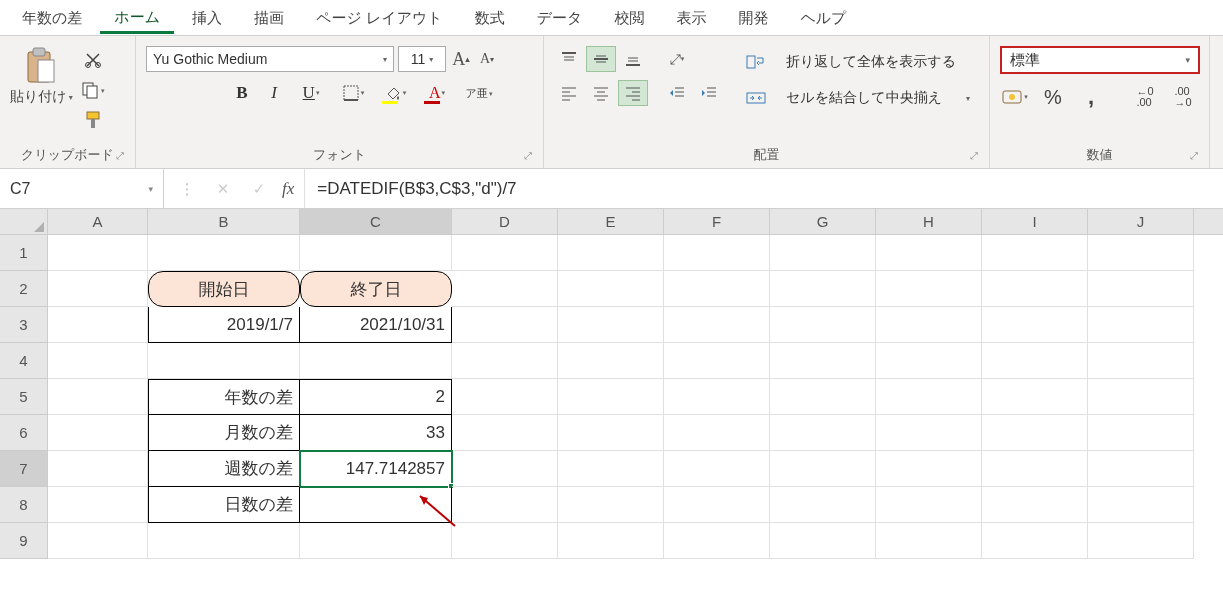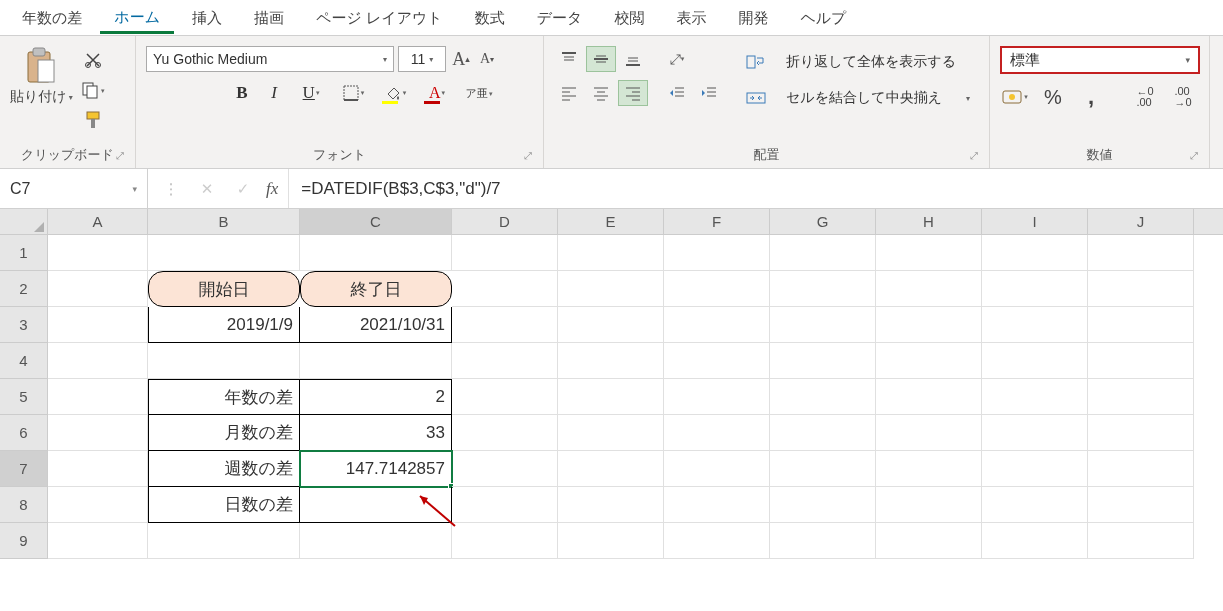--- a/index.html
+++ b/index.html
@@ -1,21 +1,21 @@
 <!DOCTYPE html>
 <html><head>
 <meta charset="utf-8">
 <style>
   * { box-sizing: border-box; margin: 0; padding: 0; }
   body { font-family: "Yu Gothic", "Meiryo", sans-serif; font-size: 14px; background: #fff; color: #333; width: 1223px; }
   
   
   .ribbon-tabs { display: flex; align-items: center; height: 36px; background: #fff; padding: 0 8px; border-bottom: 1px solid #d0d0d0; gap: 4px; }
   .ribbon-tab { padding: 6px 14px 4px; cursor: pointer; color: #444; font-size: 15px; }
-  .ribbon-tab.active { color: #0369a1; border-bottom: 3px solid #0a7a3d; font-weight: 500; }
+  .ribbon-tab.active { color: #14532d; border-bottom: 3px solid #0a7a3d; font-weight: 500; }
   
   
   .ribbon { display: flex; background: #f3f2f1; height: 133px; border-bottom: 1px solid #d0d0d0; }
   .group { display: flex; flex-direction: column; border-right: 1px solid #d8d6d4; padding: 4px 6px 2px; position: relative; }
   .group-body { flex: 1; display: flex; align-items: flex-start; }
   .group-label { text-align: center; font-size: 13px; color: #555; padding: 2px 0; height: 22px; display: flex; align-items: center; justify-content: center; position: relative; }
   .group-label .launcher { position: absolute; right: 2px; bottom: 2px; width: 14px; height: 14px; font-size: 10px; color: #888; cursor: pointer; }
   
   
   .clipboard-big { display: flex; flex-direction: column; align-items: center; padding: 6px 4px 0; cursor: pointer; }
@@ -47,21 +47,21 @@
   .wrap-btn { display:flex; align-items:center; gap: 20px; height: 32px; padding: 0 6px; cursor:pointer; font-size: 14px; }
   
   
   .num-rows { display:flex; flex-direction:column; gap: 10px; padding: 6px 4px 0; }
   .num-combo { width: 200px; height: 28px; border: 2px solid #c42020; background:#fff; display:flex; align-items:center; justify-content:space-between; padding: 0 8px; cursor:pointer; font-size: 15px; }
   .num-row2 { display:flex; gap: 8px; align-items:center; }
   .nbtn { height: 26px; min-width:30px; display:flex; align-items:center; justify-content:center; cursor:pointer; font-size: 16px; color:#444;}
   
   
   .formula-bar { display:flex; height: 40px; border-bottom: 1px solid #d0d0d0; align-items:stretch; background:#fff; }
-  .namebox { width: 148px; border-right: 1px solid #d0d0d0; display:flex; align-items:center; justify-content:space-between; padding: 0 10px; font-size: 16px; }
+  .namebox { width: 164px; border-right: 1px solid #d0d0d0; display:flex; align-items:center; justify-content:space-between; padding: 0 10px; font-size: 16px; }
   .namebox .dd { font-size: 9px; color:#888; }
   .fx-section { display:flex; align-items:center; gap: 10px; padding: 0 10px; border-right: 1px solid #e0e0e0; color:#aaa; }
   .fx-btn { width: 26px; text-align:center; cursor:pointer; font-size:15px; }
   .fx-label { font-style: italic; font-family: serif; font-size: 17px; color:#555; cursor:pointer; }
   .formula-input { flex: 1; padding: 0 12px; display:flex; align-items:center; font-size: 17px; }
   
   
   .sheet { position: relative; }
   .col-headers { display:flex; height: 26px; background:#e6e6e6; border-bottom: 1px solid #ccc; }
   .rowhead-spacer { width: 48px; border-right: 1px solid #ccc; background:#e6e6e6; position:relative; }
@@ -400,21 +400,21 @@
       <div class="cell col-F"></div>
       <div class="cell col-G"></div>
       <div class="cell col-H"></div>
       <div class="cell col-I"></div>
       <div class="cell col-J"></div>
     </div>
 
     <div class="row">
       <div class="row-header">3</div>
       <div class="cell col-A"></div>
-      <div class="cell col-B r border-l border-r border-b">2019/1/9</div>
+      <div class="cell col-B r border-l border-r border-b">2019/1/7</div>
       <div class="cell col-C r border-r border-b">2021/10/31</div>
       <div class="cell col-D"></div>
       <div class="cell col-E"></div>
       <div class="cell col-F"></div>
       <div class="cell col-G"></div>
       <div class="cell col-H"></div>
       <div class="cell col-I"></div>
       <div class="cell col-J"></div>
     </div>
 

